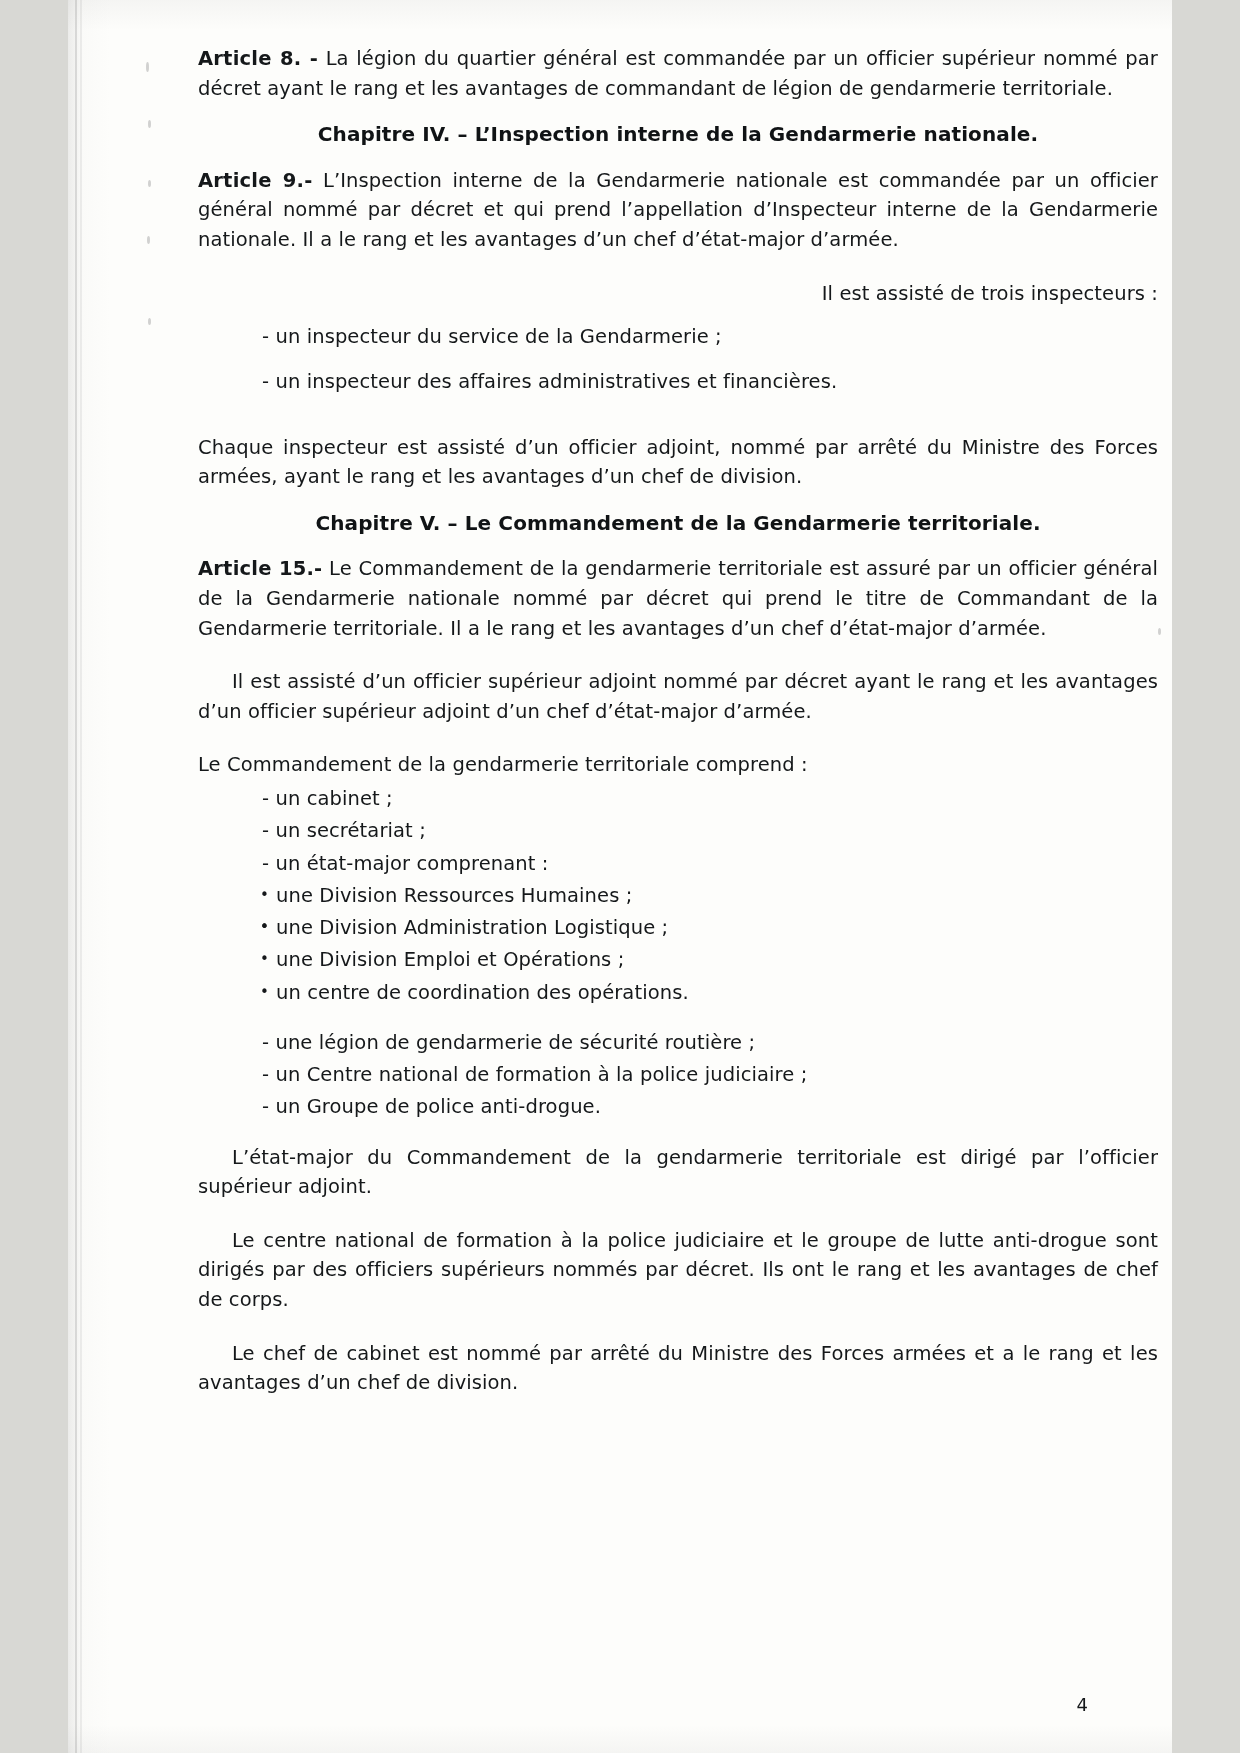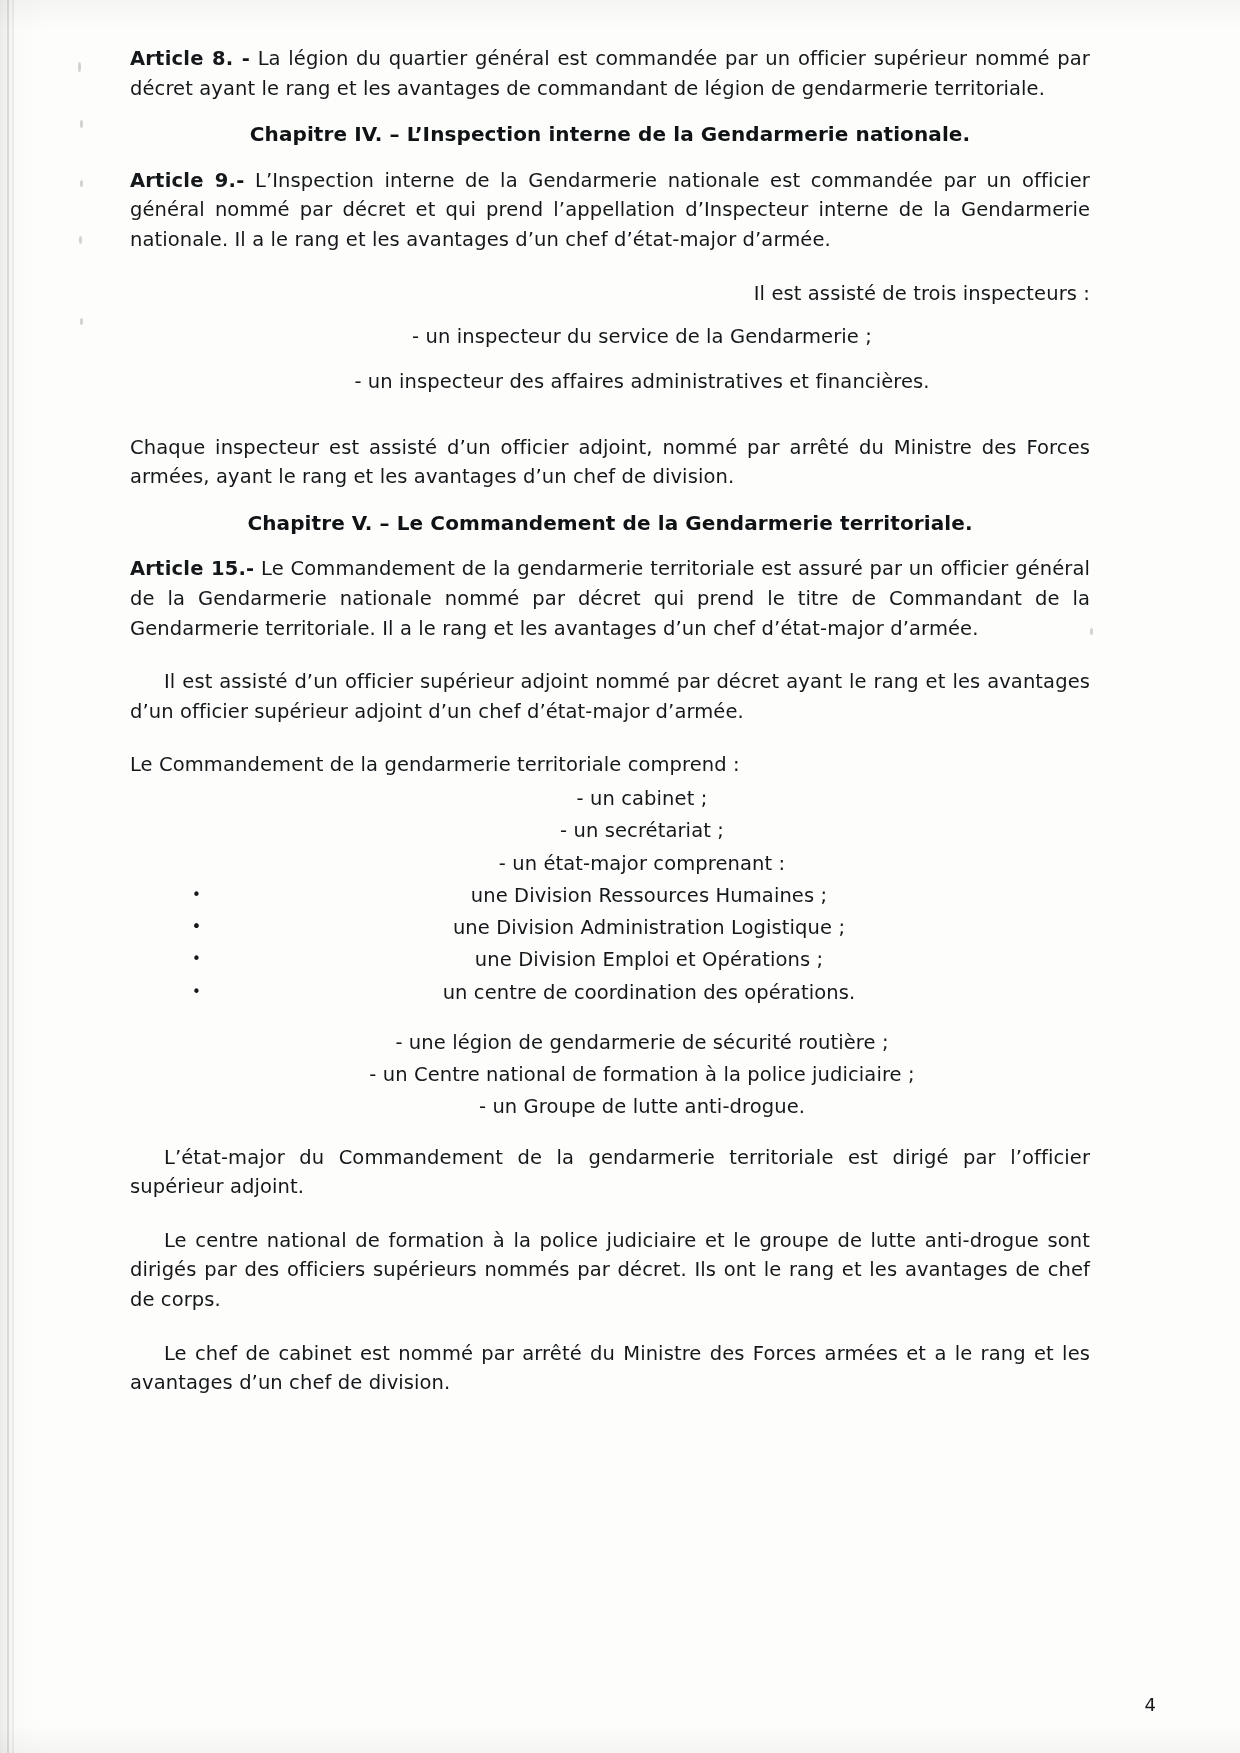--- a/index.html
+++ b/index.html
@@ -5,21 +5,21 @@
   html, body {
     margin: 0;
     padding: 0;
     background: #d8d8d4;
   }
   body {
     font-family: "DejaVu Sans", sans-serif;
   }
   .page {
     position: relative;
-    width: 1240px;
+    width: 1104px;
     height: 1753px;
     margin: 0 auto;
     background: #fdfdfb;
     overflow: hidden;
     box-sizing: border-box;
     
     background-image:
       linear-gradient(90deg, rgba(120,120,120,0.13) 0px, rgba(180,180,180,0.04) 14px, rgba(255,255,255,0) 42px),
       linear-gradient(180deg, rgba(170,170,170,0.10) 0px, rgba(255,255,255,0) 30px),
       linear-gradient(0deg, rgba(170,170,170,0.10) 0px, rgba(255,255,255,0) 28px);
@@ -73,21 +73,20 @@
     font-weight: bold;
     letter-spacing: 0.1px;
     color: #101315;
     text-align: center;
   }
 
   ul.dashlist, ul.bulletlist {
     list-style: none;
     margin: 0;
     padding: 0;
-    text-align: center;
   }
   ul.dashlist.spaced li { margin-bottom: 16px; }
   ul.dashlist li, ul.bulletlist li {
     position: relative;
     margin: 0 0 3px 0;
     line-height: 1.5;
   }
   ul.dashlist.lvl1 { margin-left: 46px; }
   ul.dashlist.lvl1 li { padding-left: 18px; }
   ul.bulletlist { margin-left: 62px; }
@@ -172,21 +171,21 @@
       <li><span class="mk">•</span><span>une Division Administration Logistique ;</span></li>
       <li><span class="mk">•</span><span>une Division Emploi et Opérations ;</span></li>
       <li><span class="mk">•</span><span>un centre de coordination des opérations.</span></li>
     </ul>
 
     <div class="gap-md"></div>
 
     <ul class="dashlist lvl1">
       <li><span>- une légion de gendarmerie de sécurité routière ;</span></li>
       <li><span>- un Centre national de formation à la police judiciaire ;</span></li>
-      <li><span>- un Groupe de lutte anti-drogue.</span></li>
+      <li><span>- un Groupe de police anti-drogue.</span></li>
     </ul>
 
     <div class="gap-md"></div>
 
     <p class="para indent">L’état-major du Commandement de la gendarmerie territoriale est dirigé par l’officier supérieur adjoint.</p>
 
     <div class="gap-sm"></div>
 
     <p class="para indent">Le centre national de formation à la police judiciaire et le groupe de lutte anti-drogue sont dirigés par des officiers supérieurs nommés par décret. Ils ont le rang et les avantages de chef de corps.</p>
 

